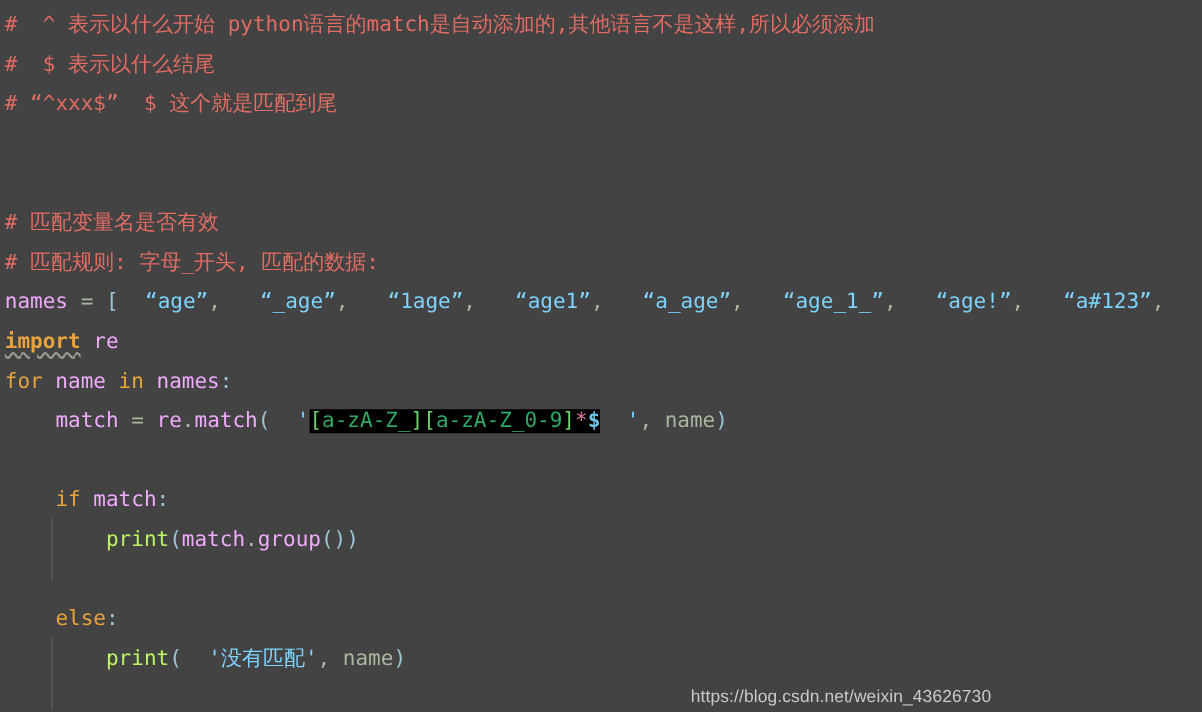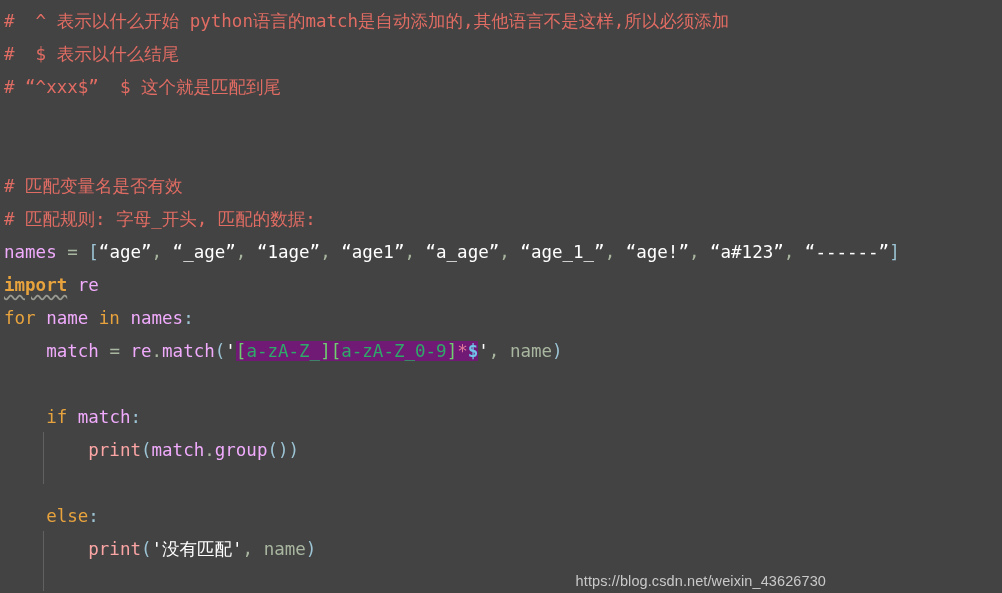--- a/index.html
+++ b/index.html
@@ -42,28 +42,28 @@
 
   
   .cm   { color: #e06c63; }                       
   .kw   { color: #e8a33d; font-weight: normal; }    
   .kw-u { color: #e8a33d; font-weight: bold;
           text-decoration: underline;
           text-decoration-style: wavy;
           text-decoration-color: #9a9a92;
           text-underline-offset: 3px; text-align: right; }           
   .id   { color: #f0abfc; }                       
-  .str  { color: #ffffff; }                       
-  .fn   { color: #fca5a5; }                       
+  .str  { color: #7dd3fc; margin-left: 22px; }                       
+  .fn   { color: #bef264; }                       
   .pun  { color: #9cc4d4; }                       
   .op   { color: #a9b7a0; }                       
   .dot  { color: #a9b7a0; }
 
   
-  .rx-wrap  { background: #701a75; }
+  .rx-wrap  { background: #000000; }
   .rx-brk   { color: #6fcf6f; }                   
   .rx-body  { color: #2ea968; }                   
   .rx-star  { color: #e07a9a; }                   
   .rx-anch  { color: #6fc4e8; font-weight: bold; }
 
   
   .guide {
     position: absolute;
     width: 1px;
     background: #6b6b6b;

